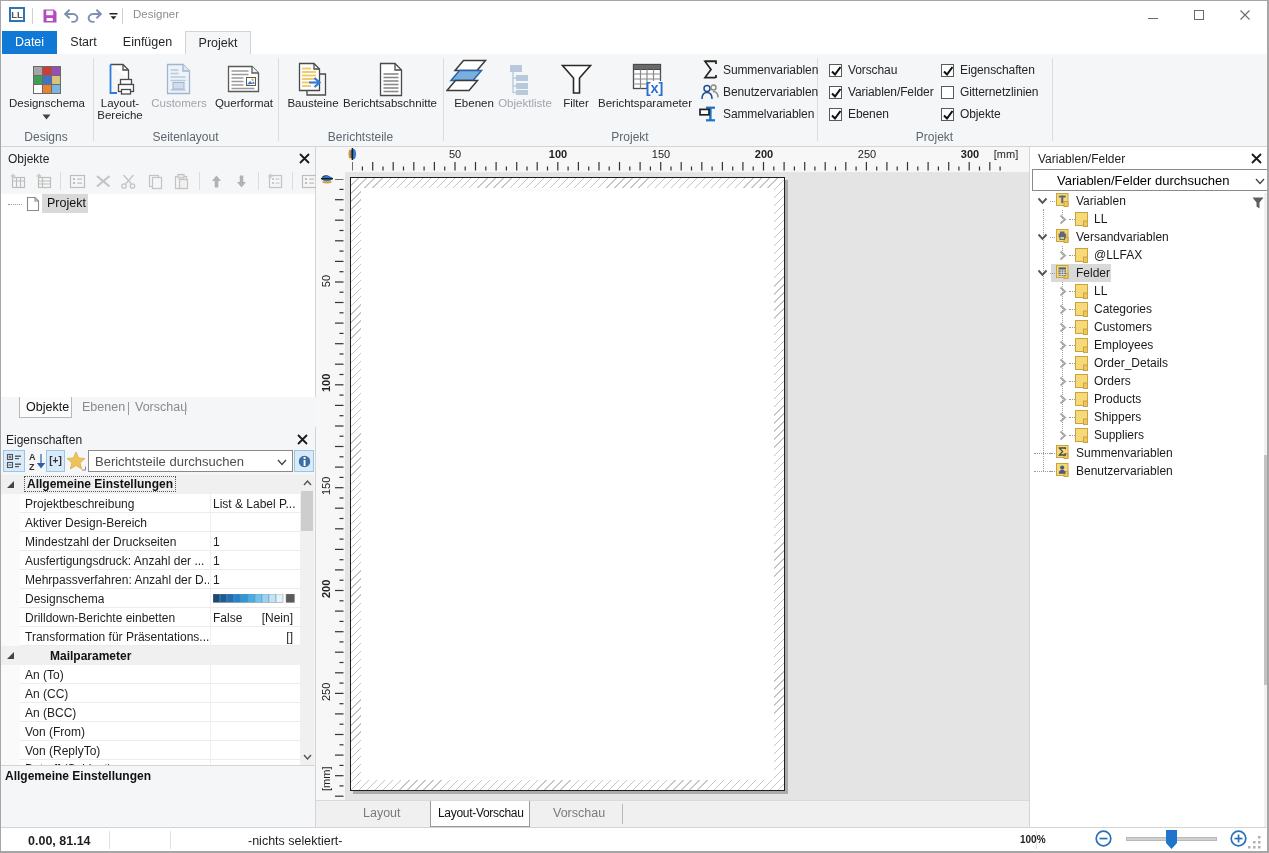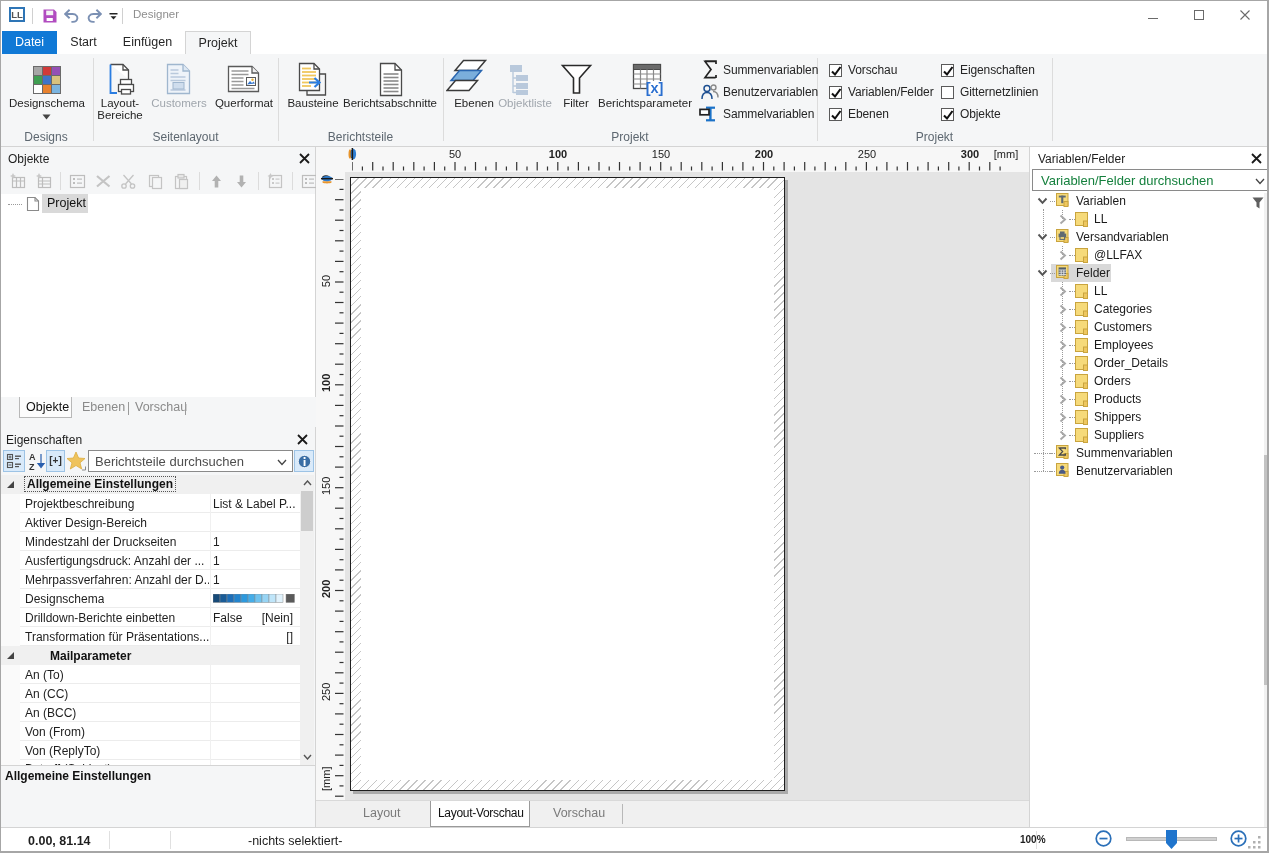--- a/index.html
+++ b/index.html
@@ -716,21 +716,21 @@
       <div class="abs" style="left:237px;top:5px;font-size:12.5px;color:#7a7a7a;">Vorschau</div>
       <div class="abs" style="left:306px;top:3px;width:1px;height:20px;background:#b8b8b8;"></div>
     </div>
   </div>
   <div id="varpanel">
     <div class="abs panel-h" style="left:8px;top:5px;">Variablen/Felder</div>
     <svg class="abs" style="left:221px;top:6px" width="11" height="11" viewBox="0 0 11 11">
         <path d="M1 1 L10 10 M10 1 L1 10" stroke="#1a1a1a" stroke-width="1.8"></path>
       </svg>
     <div class="abs" style="left:2px;top:22px;width:236px;height:22px;background:#fff;border:1px solid #8a8a8a;">
-      <div class="abs" style="left:8px;top:3px;font-size:13px;color:#15803d;">Variablen/Felder durchsuchen</div>
+      <div class="abs" style="left:24px;top:3px;font-size:13px;color:#000000;">Variablen/Felder durchsuchen</div>
       <svg class="abs" style="left:222px;top:8px" width="10" height="7" viewBox="0 0 10 7">
           <path d="M1 1 L5 5.5 L9 1" fill="none" stroke="#444" stroke-width="1.3"></path>
         </svg>
     </div>
     <svg class="abs" style="left:222px;top:50px" width="12" height="12" viewBox="0 0 12 12">
         <path d="M0.5 0.5 H11.5 L7.5 5.5 V11.5 L4.5 9.5 V5.5 Z" fill="#5f5f5f"></path>
       </svg>
     <div id="tree">
 <div class="abs" style="left:13px;top:62px;width:1px;height:262px;border-left:1px dotted #9a9a9a;"></div>
 <div class="abs" style="left:32px;top:63px;width:1px;height:9px;border-left:1px dotted #9a9a9a;"></div>

